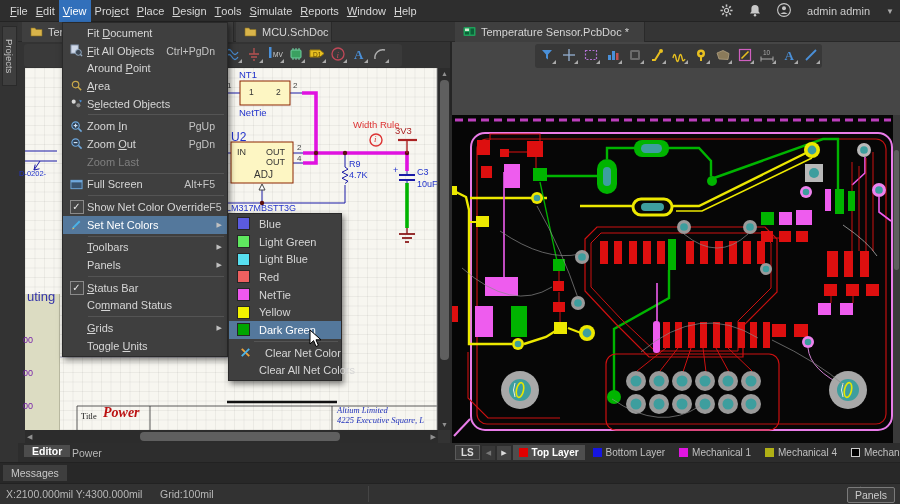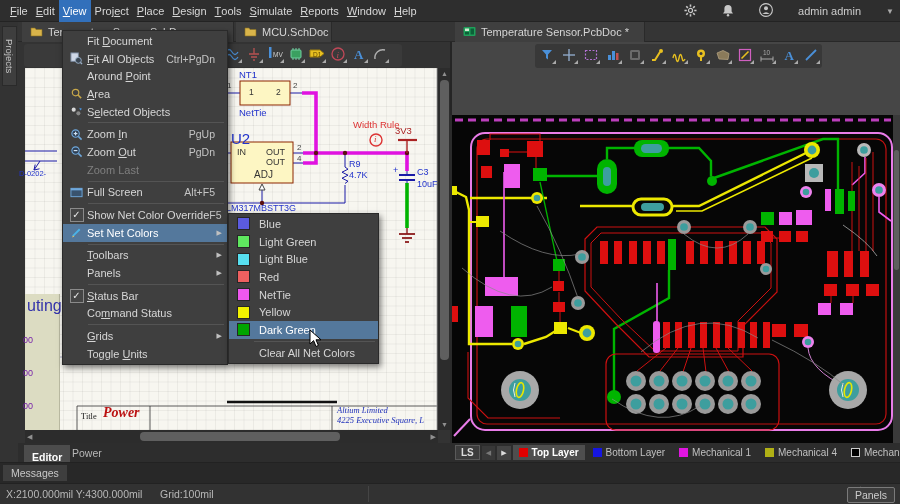--- a/index.html
+++ b/index.html
@@ -4,21 +4,21 @@
 <style>
 *{box-sizing:border-box;margin:0;padding:0}
 body{width:900px;height:504px;background:#2b2b2b;font-family:"Liberation Sans",sans-serif;overflow:hidden;position:relative;color:#ddd;font-size:11px}
 .abs{position:absolute}
 u{text-decoration:underline;text-underline-offset:1px}
 
 #menubar{left:0;top:0;width:900px;height:22px;background:#2e2e2e;border-bottom:1px solid #232323;z-index:5}
 #menubar-items{display:flex;align-items:stretch;height:22px;padding-left:6px}
 .mbitem{padding:0 4px;display:flex;align-items:center;color:#d8d8d8;font-size:11px}
 .mbitem.active{background:#3270bb;color:#fff}
-#user-area{right:6px;top:0;height:22px;display:flex;align-items:center;gap:25px}
+#user-area{right:6px;top:0;height:22px;display:flex;align-items:center;gap:16px}
 #user-name{color:#ccc;font-size:11px}
 .caret{font-size:8px;color:#aaa}
 
 #left-rail{left:0;top:22px;width:18px;height:440px;background:#333}
 #projects-tab{left:2px;top:4px;width:15px;height:60px;background:#3e3e3e;border:1px solid #2a2a2a;color:#c5c5c5;writing-mode:vertical-rl;font-size:9.5px;display:flex;align-items:center;justify-content:center}
 
 #sch-tabbar{left:18px;top:22px;width:432px;height:20px;background:#353535;border-bottom:1px solid #282828}
 #pcb-tabbar{left:450px;top:22px;width:450px;height:20px;background:#353535;border-bottom:1px solid #282828}
 .doctab{position:absolute;top:0;height:20px;display:flex;align-items:center;gap:5px;padding:0 8px;background:#3f3f3f;border-right:1px solid #2a2a2a;color:#d5d5d5;font-size:11px;white-space:nowrap;overflow:hidden}
 
@@ -46,22 +46,22 @@
 .ltab.active{background:#4e4e4e;color:#fff;font-weight:bold}
 .lsw{width:9px;height:9px;display:inline-block}
 #messages-bar{left:0;top:462px;width:900px;height:21px;background:#282828;border-top:1px solid #222}
 #messages-tab{left:3px;top:2px;padding:2px 8px;background:#3e3e3e;color:#c8c8c8;font-size:10.5px}
 #status-bar{left:0;top:483px;width:900px;height:21px;background:#323232;border-top:1px solid #222}
 .status-text{position:absolute;top:4px;color:#b8b8b8;font-size:10.5px}
 .status-div{position:absolute;top:2px;width:1px;height:16px;background:#454545}
 #panels-btn{position:absolute;right:5px;top:3px;padding:1px 7px;border:1px solid #7a7a7a;border-radius:2px;color:#ccc;font-size:10.5px;background:#3d3d3d}
 
 .menu{position:absolute;background:#3f3f3f;border:1px solid #2a2a2a;box-shadow:2px 3px 6px rgba(0,0,0,.5);z-index:10;padding:1px 0}
-#view-menu{left:62px;top:30px;width:166px}
-#color-submenu{left:228px;top:213px;width:151px}
+#view-menu{left:62px;top:22px;width:166px}
+#color-submenu{left:228px;top:213px;width:114px}
 .mrow{display:flex;align-items:center;height:17.7px;padding-left:3px;color:#d6d6d6;font-size:11px}
 .mrow.hl{background:#54789c;color:#fff}
 .mrow.dis{color:#7f7f7f}
 .mic{width:21px;height:15px;display:flex;align-items:center;justify-content:center;flex:none}
 .mic.chk{border:1px solid #8a8a8a;width:14px;height:14px;margin:0 3.5px;background:#454545;color:#e8e8e8;font-size:10px;line-height:12px;text-align:center}
 .mlb{white-space:nowrap}
 .msc{margin-left:auto;padding-right:12px;color:#c4c4c4;font-size:10.5px}
 .mar{margin-left:auto;padding-right:5px;font-size:7px;color:#c0c0c0}
 .msep{height:5px;position:relative}
 .msep::after{content:"";position:absolute;left:25px;right:3px;top:2px;border-top:1px solid #545454}
@@ -510,48 +510,48 @@
     <path d="M437,68 V430" stroke="#999"></path>
   </g>
 </svg>
 
 <div class="schlabel" style="left:239px;top:69px;color:#2233cc;font-size:9.5px">NT1</div>
 <div class="schlabel" style="left:239px;top:107px;color:#2233cc;font-size:9.5px">NetTie</div>
 <div class="schlabel" style="left:227px;top:81px;color:#444;font-size:8px">1</div>
 <div class="schlabel" style="left:293px;top:81px;color:#444;font-size:8px">2</div>
 <div class="schlabel" style="left:249px;top:87px;color:#333;font-size:8.5px">1</div>
 <div class="schlabel" style="left:276px;top:87px;color:#333;font-size:8.5px">2</div>
-<div class="schlabel" style="left:231px;top:130px;color:#2233cc;font-size:15px">U2</div>
+<div class="schlabel" style="left:231px;top:130px;color:#2233cc;font-size:12px">U2</div>
 <div class="schlabel" style="left:237px;top:147px;color:#333;font-size:9px">IN</div>
 <div class="schlabel" style="left:266px;top:147px;color:#333;font-size:9px">OUT</div>
 <div class="schlabel" style="left:266px;top:157px;color:#333;font-size:9px">OUT</div>
 <div class="schlabel" style="left:254px;top:169px;color:#333;font-size:10px">ADJ</div>
 <div class="schlabel" style="left:297px;top:143px;color:#444;font-size:8px">2</div>
 <div class="schlabel" style="left:297px;top:154px;color:#444;font-size:8px">4</div>
 <div class="schlabel" style="left:349px;top:159px;color:#2233cc;font-size:9px">R9</div>
 <div class="schlabel" style="left:349px;top:170px;color:#2233cc;font-size:9px">4.7K</div>
 <div class="schlabel" style="left:353px;top:119px;color:#dd3333;font-size:9.5px">Width Rule</div>
 <div class="schlabel" style="left:374px;top:134px;color:#dd3333;font-size:9px;font-family:'Liberation Serif',serif;font-style:italic">i</div>
 <div class="schlabel" style="left:395px;top:125px;color:#aa2222;font-size:9.5px">3V3</div>
 <div class="schlabel" style="left:393px;top:165px;color:#2233cc;font-size:9px">+</div>
 <div class="schlabel" style="left:417px;top:167px;color:#2233cc;font-size:9px">C3</div>
 <div class="schlabel" style="left:417px;top:179px;color:#2233cc;font-size:9px">10uF</div>
 <div class="schlabel" style="left:226px;top:203px;color:#2233cc;font-size:9px">LM317MBSTT3G</div>
 <div class="schlabel" style="left:19px;top:169px;color:#2233cc;font-size:7.5px">D-0202-</div>
-<div class="schlabel" style="left:27px;top:297px;color:#3333aa;font-size:16px">uting</div>
+<div class="schlabel" style="left:27px;top:289px;color:#3333aa;font-size:13px">uting</div>
 <div class="schlabel" style="left:23px;top:335px;color:#7722aa;font-size:9px">00</div>
 <div class="schlabel" style="left:23px;top:368px;color:#7722aa;font-size:9px">00</div>
 <div class="schlabel" style="left:23px;top:401px;color:#7722aa;font-size:9px">00</div>
 <div class="schlabel" style="left:81px;top:411px;color:#222;font-size:8.5px;font-family:'Liberation Serif',serif">Title</div>
 <div class="schlabel" style="left:103px;top:405px;color:#bb1111;font-size:14px;font-weight:bold;font-style:italic;font-family:'Liberation Serif',serif">Power</div>
 <div class="schlabel" style="left:337px;top:405px;color:#2233bb;font-size:8.5px;font-style:italic;font-family:'Liberation Serif',serif">Altium Limited</div>
 <div class="schlabel" style="left:337px;top:415px;color:#2233bb;font-size:8.5px;font-style:italic;font-family:'Liberation Serif',serif">4225 Executive Square, L</div>
 
 <div class="abs" id="doc-tabs">
-  <div class="abs" style="left:6px;top:2px;padding:6px 8px;background:#4c4c4c;color:#fff;font-weight:bold;font-size:10.5px">Editor</div>
+  <div class="abs" style="left:6px;top:2px;padding:0 8px;background:#4c4c4c;color:#fff;font-weight:bold;font-size:10.5px">Editor</div>
   <div class="abs" style="left:46px;top:2px;padding:2px 8px;color:#b8b8b8;font-size:10.5px">Power</div>
 </div>
 <div class="abs" id="layer-bar">
     <span style="width: 20px; height: 12px; background: rgb(224, 0, 0); display: inline-block;"></span>
     <span style="padding: 1px 5px; border: 1px solid rgb(90, 90, 90); background: rgb(60, 60, 60); font-size: 10px; font-weight: bold; color: rgb(221, 221, 221);">LS</span>
     <span style="font-size: 7px; color: rgb(119, 119, 119); background: rgb(56, 56, 56); padding: 3px 4px;">◀</span>
     <span style="font-size: 7px; color: rgb(221, 221, 221); background: rgb(67, 67, 67); padding: 3px 4px;">▶</span>
     <span class="ltab active">
       <span class="lsw" style="background: rgb(224, 0, 0);"></span>
       <span>Top Layer</span>
@@ -734,20 +734,29 @@
     <div class="mrow">
       <span class="swatch" style="background: rgb(242, 242, 0);"></span>
       <span class="sm-label">Yellow</span>
     </div>
     <div class="mrow hl">
       <span class="swatch" style="background: rgb(0, 165, 0);"></span>
       <span class="sm-label">Dark Green</span>
     </div>
     <div class="msep"></div>
     <div class="mrow">
+      <span class="mic" style="margin-left: 3px;">
+        <svg viewBox="0 0 14 14" width="13" height="13">
+          <line x1="3" y1="3" x2="11" y2="11" stroke="#e8a13c" stroke-width="2"></line>
+          <line x1="11" y1="3" x2="3" y2="11" stroke="#4ab3e8" stroke-width="2"></line>
+        </svg>
+      </span>
+      <span class="sm-label">Clear Net Color</span>
+    </div>
+    <div class="mrow">
       <span class="swatch" style="visibility: hidden;"></span>
       <span class="sm-label">Clear All Net Colors</span>
     </div>
   </div>
 
 <div class="abs" id="cursor">
   <svg width="14" height="20">
       <polygon points="1,1 1,15 4.6,11.6 7,17.5 9.4,16.4 7,10.8 12,10.8" fill="#fff" stroke="#000"></polygon>
     </svg>
 </div>

